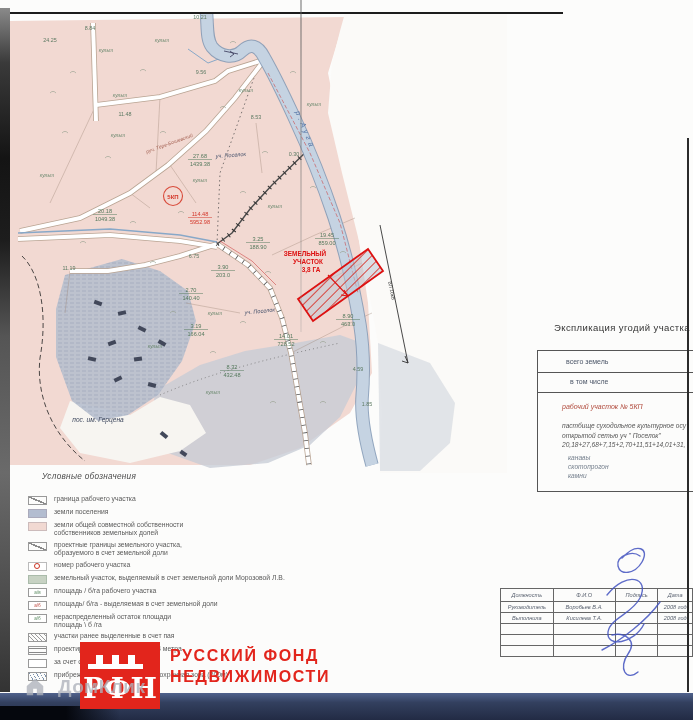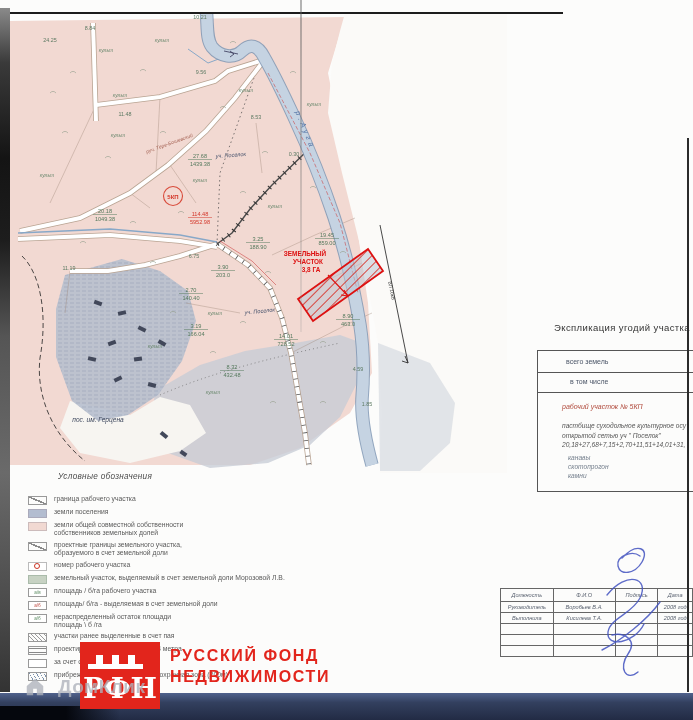--- a/index.html
+++ b/index.html
@@ -26,21 +26,21 @@
   .expl-box{position:absolute;left:537px;top:350px;width:170px;height:140px;
     border:1px solid #555;z-index:4;font-size:7px;color:#4c5668;}
   .expl-line{position:absolute;left:0;width:100%;height:0;border-top:1px solid #555;}
   .expl-r{position:absolute;white-space:nowrap;}
   .expl-work{color:#b0493b;font-style:italic;}
   .expl-desc{font-style:italic;color:#555;line-height:9.5px;font-size:6.6px;white-space:pre;}
   .expl-items{font-style:italic;color:#76808e;line-height:8.8px;white-space:pre-line;font-size:6.6px;}
 
   
   .legend{position:absolute;left:28px;top:472px;width:330px;z-index:3;color:#555;}
-  .legend h4{margin:0 0 14px 30px;font-size:8.2px;font-weight:normal;font-style:italic;
+  .legend h4{margin:0 0 14px 14px;font-size:8.2px;font-weight:normal;font-style:italic;
     color:#4c4c4c;letter-spacing:.3px;}
   .legend ul{list-style:none;margin:0;padding:0;}
   .legend li{display:flex;gap:7px;margin-bottom:3px;align-items:flex-start;}
   .lg-text{font-size:6.8px;line-height:8.4px;white-space:pre-line;color:#5a5a5a;}
   .sw{width:17px;height:7px;border:1px solid #999;flex:none;background:#fff;
       font-size:4.6px;line-height:7px;text-align:center;position:relative;margin-top:1px;}
   .sw.diag,.sw.diag2{background:linear-gradient(to top right,transparent 44%,#8a8a8a 44%,#8a8a8a 56%,transparent 56%);}
   .sw.fill-settlement{background:#b3bdd0;border-color:#aab;}
   .sw.fill-common{background:#f1d9d2;border-color:#cbb;}
   .sw.fill-allot{background:#c7d2c3;border-color:#aba;}

